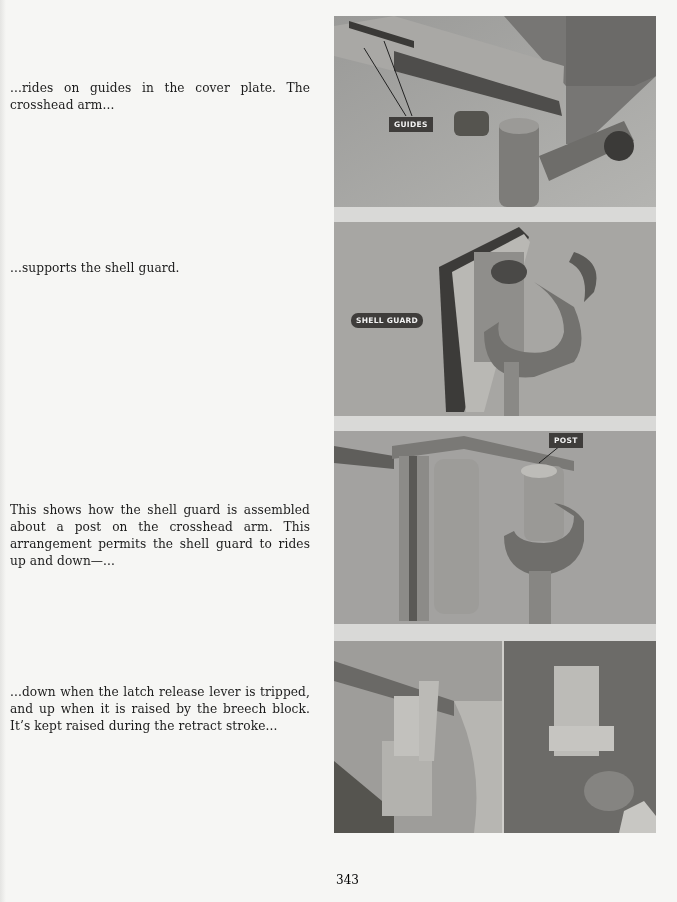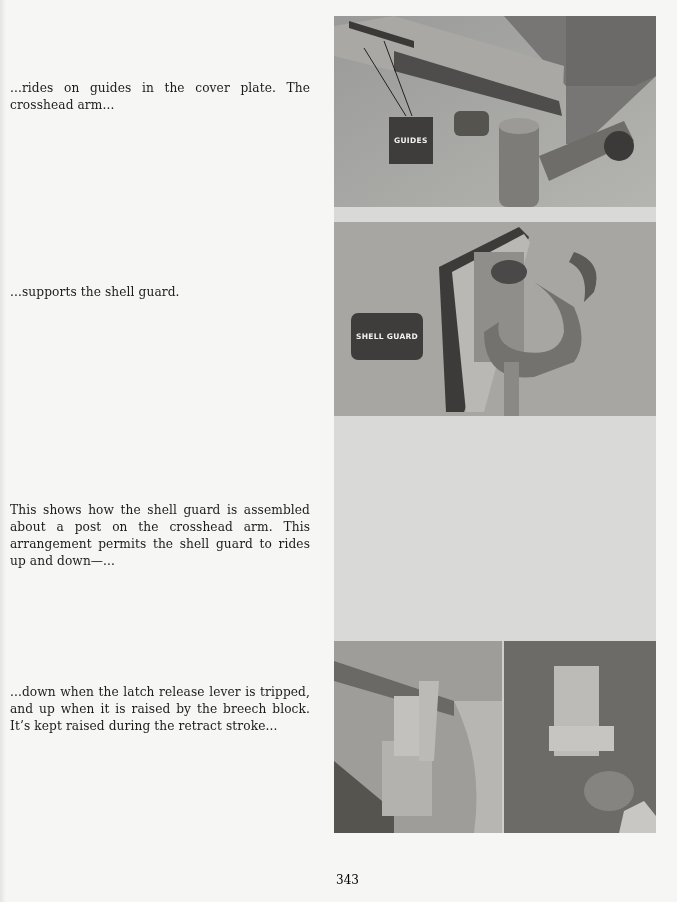--- a/index.html
+++ b/index.html
@@ -13,21 +13,21 @@
       position: absolute; left: 0; top: 0; width: 6px; height: 902px;
       background: linear-gradient(to right, #e4e4e2, #f6f6f4);
     }
     .caption {
       position: absolute; left: 10px; width: 300px;
       font-size: 12.2px; line-height: 17px; text-align: justify;
       letter-spacing: 0.1px;
     }
     .caption.last-line-left { text-align-last: left; }
     #cap1 { top: 40px; margin-top: 40px; }
-    #cap2 { top: 272px; }
+    #cap2 { top: 248px; }
     #cap3 { top: 490px; }
     #cap4 { top: 672px; }
 
     .photo-column {
       position: absolute; left: 334px; top: 16px; width: 322px; height: 817px;
       background: #d9d9d7;
     }
     .photo {
       position: absolute; left: 0; width: 322px; overflow: hidden;
       background: #8d8d8b;
@@ -35,21 +35,21 @@
     #photo1 { top: 0; height: 191px; }
     #photo2 { top: 206px; height: 194px; }
     #photo3 { top: 415px; height: 193px; }
     #photo4 { top: 625px; height: 192px; }
     .photo svg { width: 100%; height: 100%; display: block; }
 
     .label-tag {
       position: absolute; background: #3f3d3b; color: #f2f2f2;
       font-family: "DejaVu Sans", "Liberation Sans", sans-serif;
       font-size: 7.5px; font-weight: bold; letter-spacing: 0.3px;
-      padding: 19px 5px; line-height: 9px; white-space: nowrap;
+      padding: 3px 5px; line-height: 9px; white-space: nowrap;
     }
     #tag-guides { left: 55px; top: 101px; }
     #tag-shell { left: 17px; top: 91px; border-radius: 7px; }
     #tag-post { left: 215px; top: 2px; }
 
     .page-number {
       position: absolute; left: 336px; top: 873px;
       font-size: 12px; color: #000000;
     }
   </style>
@@ -97,20 +97,36 @@
       <polygon points="118,50 190,12 196,20 150,190 132,190" fill="#b9b8b4"></polygon>
       <rect x="140" y="30" width="50" height="110" fill="#8f8e8b"></rect>
       <ellipse cx="175" cy="50" rx="18" ry="12" fill="#4a4947"></ellipse>
       <path d="M150,110 Q150,160 200,155 L240,140 Q255,120 240,85 L200,60 Q230,80 230,110 Q225,135 190,130 Q160,125 165,100 Z" fill="#73726f"></path>
       <path d="M240,30 Q270,40 260,70 L250,80 Q255,50 235,40 Z" fill="#5b5a57"></path>
       <rect x="170" y="140" width="15" height="54" fill="#8a8986"></rect>
     </svg>
     <span id="tag-shell" class="label-tag">SHELL GUARD</span>
   </div>
 
+  <div id="photo3" class="photo">
+    <svg viewBox="0 0 322 193" preserveAspectRatio="none">
+      <rect width="322" height="193" fill="#a3a2a0"></rect>
+      <polygon points="0,15 60,25 60,38 0,32" fill="#5f5e5b"></polygon>
+      <polygon points="58,15 130,5 240,30 240,40 130,18 58,28" fill="#7a7976"></polygon>
+      <rect x="65" y="25" width="30" height="165" fill="#8c8b88"></rect>
+      <rect x="100" y="28" width="45" height="155" rx="10" fill="#9d9c99"></rect>
+      <rect x="75" y="25" width="8" height="165" fill="#5a5956"></rect>
+      <rect x="190" y="35" width="40" height="75" rx="8" fill="#9a9996"></rect>
+      <ellipse cx="205" cy="40" rx="18" ry="7" fill="#bdbcb8"></ellipse>
+      <path d="M170,105 Q170,140 205,145 Q245,140 250,110 L250,90 Q240,75 220,72 L240,85 Q240,110 210,112 Q185,112 180,100 Z" fill="#6f6e6b"></path>
+      <rect x="195" y="140" width="22" height="53" fill="#878683"></rect>
+      <line x1="205" y1="32" x2="232" y2="10" stroke="#222" stroke-width="1"></line>
+    </svg>
+    <span id="tag-post" class="label-tag">POST</span>
+  </div>
 
   <div id="photo4" class="photo">
     <svg viewBox="0 0 322 192" preserveAspectRatio="none">
       <rect width="322" height="192" fill="#8d8c89"></rect>
       <rect x="0" y="0" width="168" height="192" fill="#9e9d9a"></rect>
       <polygon points="0,20 120,60 120,75 0,40" fill="#6a6966"></polygon>
       <polygon points="0,120 60,170 60,192 0,192" fill="#55544f"></polygon>
       <rect x="48" y="100" width="50" height="75" fill="#b3b2ae"></rect>
       <rect x="60" y="55" width="30" height="60" fill="#c2c1bd"></rect>
       <polygon points="85,40 105,40 100,120 85,120" fill="#bbbab6"></polygon>

